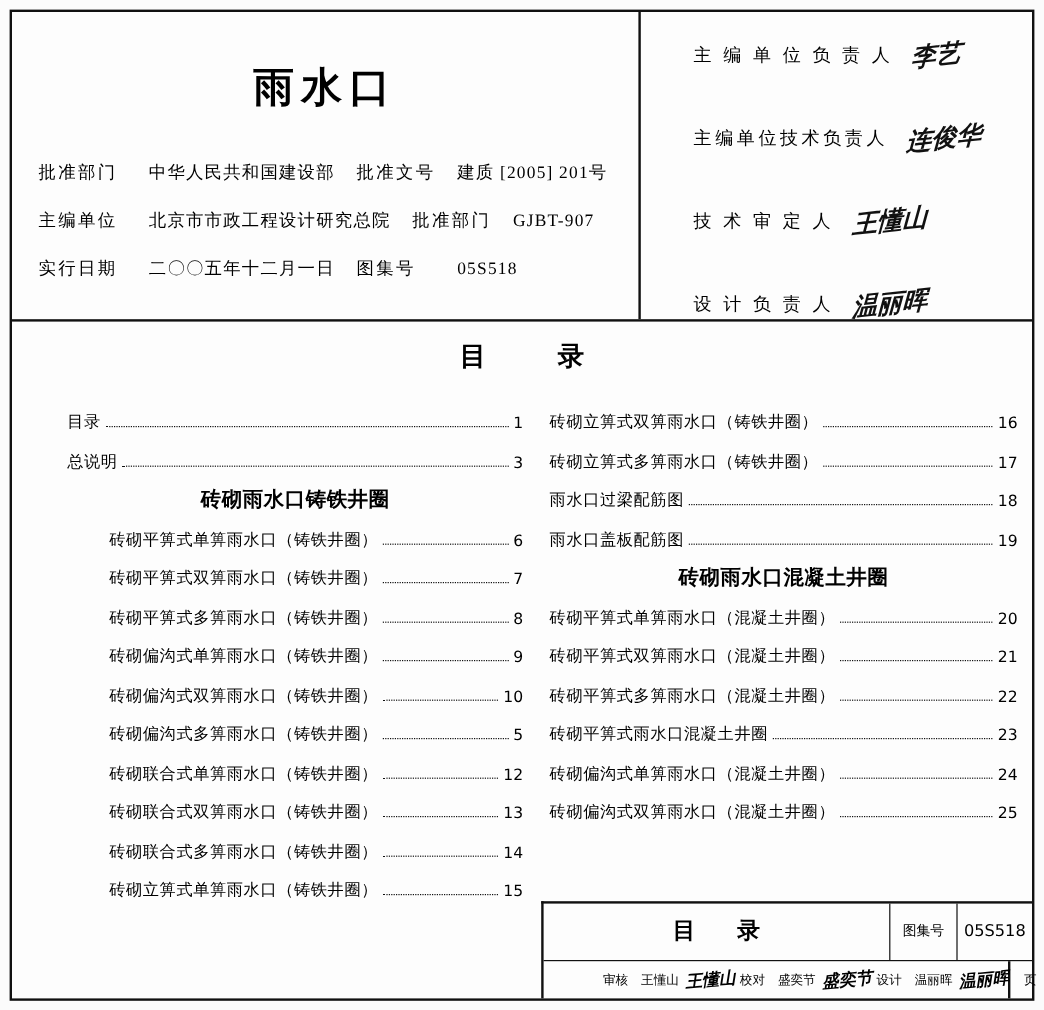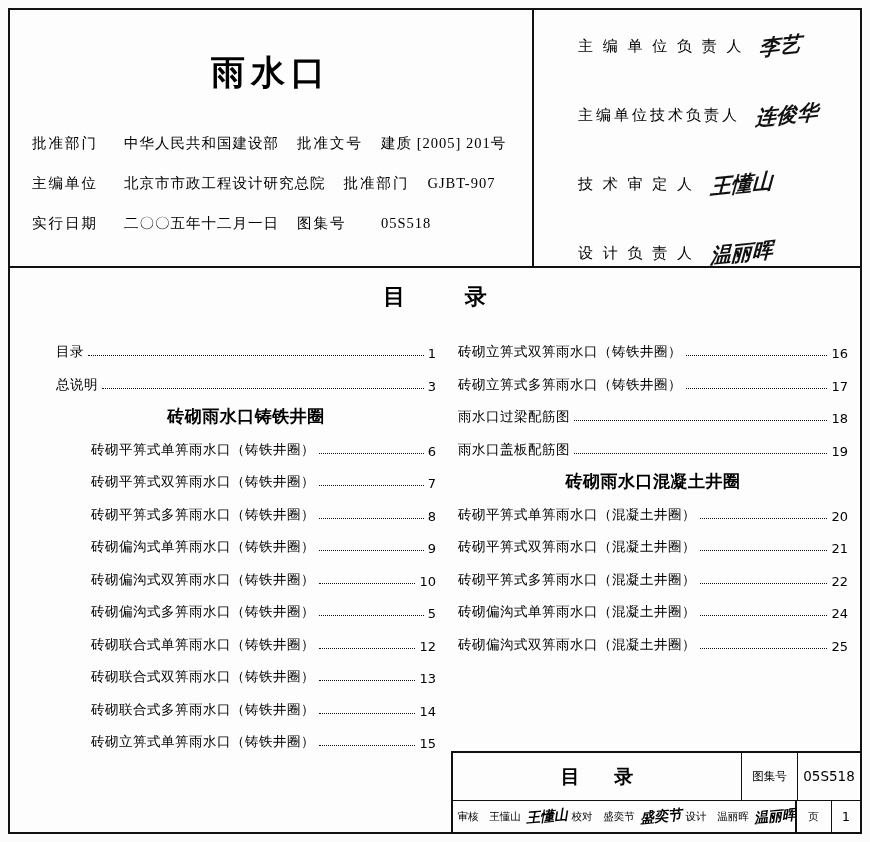--- a/index.html
+++ b/index.html
@@ -219,20 +219,21 @@
     text-align: center;
     font-size: 13.5px;
     font-family: "DejaVu Sans", "Liberation Sans", sans-serif;
   }
   .tb-bottom {
     position: relative;
     height: 31px;
     display: flex;
     align-items: stretch;
     font-size: 10.5px;
+    padding-left: 45px;
   }
   .tb-cell {
     display: flex;
     align-items: center;
     justify-content: center;
     white-space: nowrap;
     box-sizing: border-box;
     padding: 0 2px;
   }
   .tb-cell.k { flex: 0 0 auto; width: 30px; }
@@ -435,20 +436,25 @@
         <span class="dots"></span>
         <span class="pg">21</span>
       </div>
 
       <div class="entry">
         <span class="txt">砖砌平箅式多箅雨水口（混凝土井圈）</span>
         <span class="dots"></span>
         <span class="pg">22</span>
       </div>
 
+      <div class="entry">
+        <span class="txt">砖砌平箅式雨水口混凝土井圈</span>
+        <span class="dots"></span>
+        <span class="pg">23</span>
+      </div>
 
       <div class="entry">
         <span class="txt">砖砌偏沟式单箅雨水口（混凝土井圈）</span>
         <span class="dots"></span>
         <span class="pg">24</span>
       </div>
 
       <div class="entry">
         <span class="txt">砖砌偏沟式双箅雨水口（混凝土井圈）</span>
         <span class="dots"></span>

